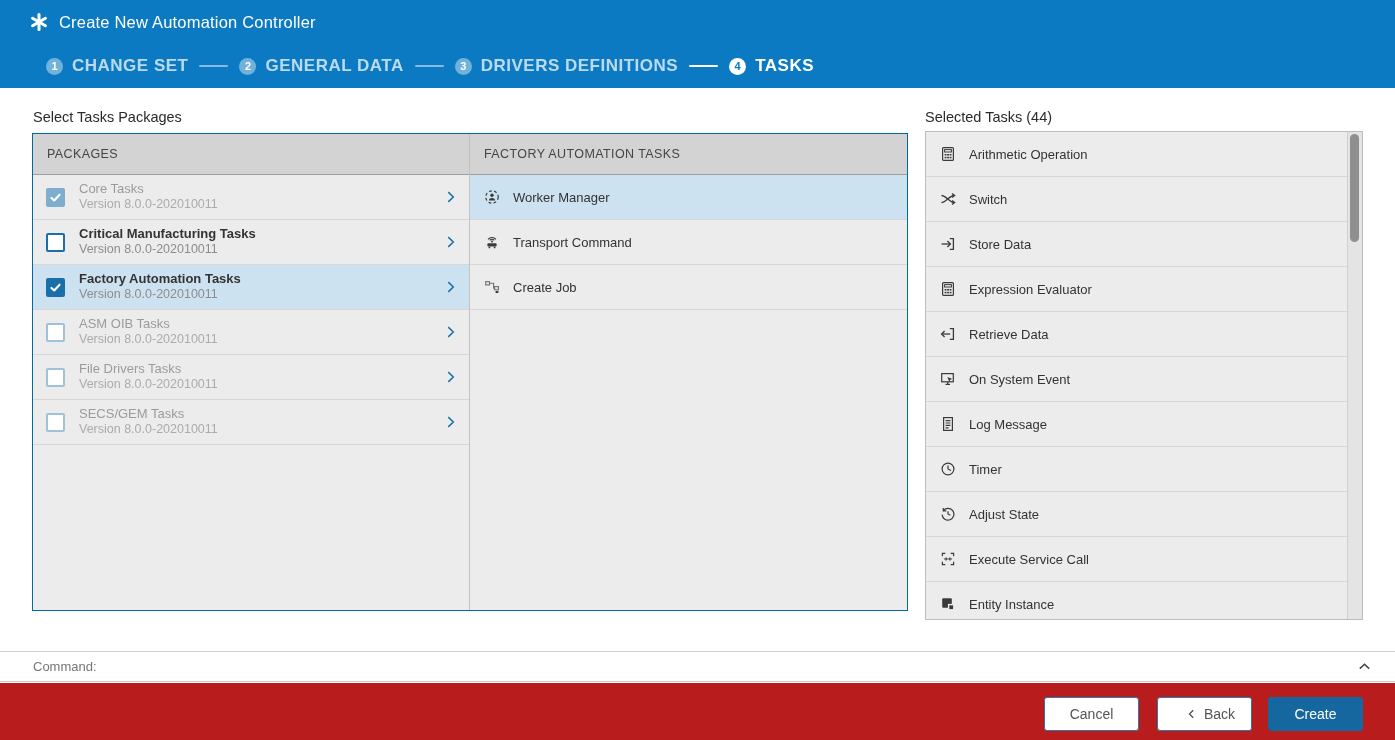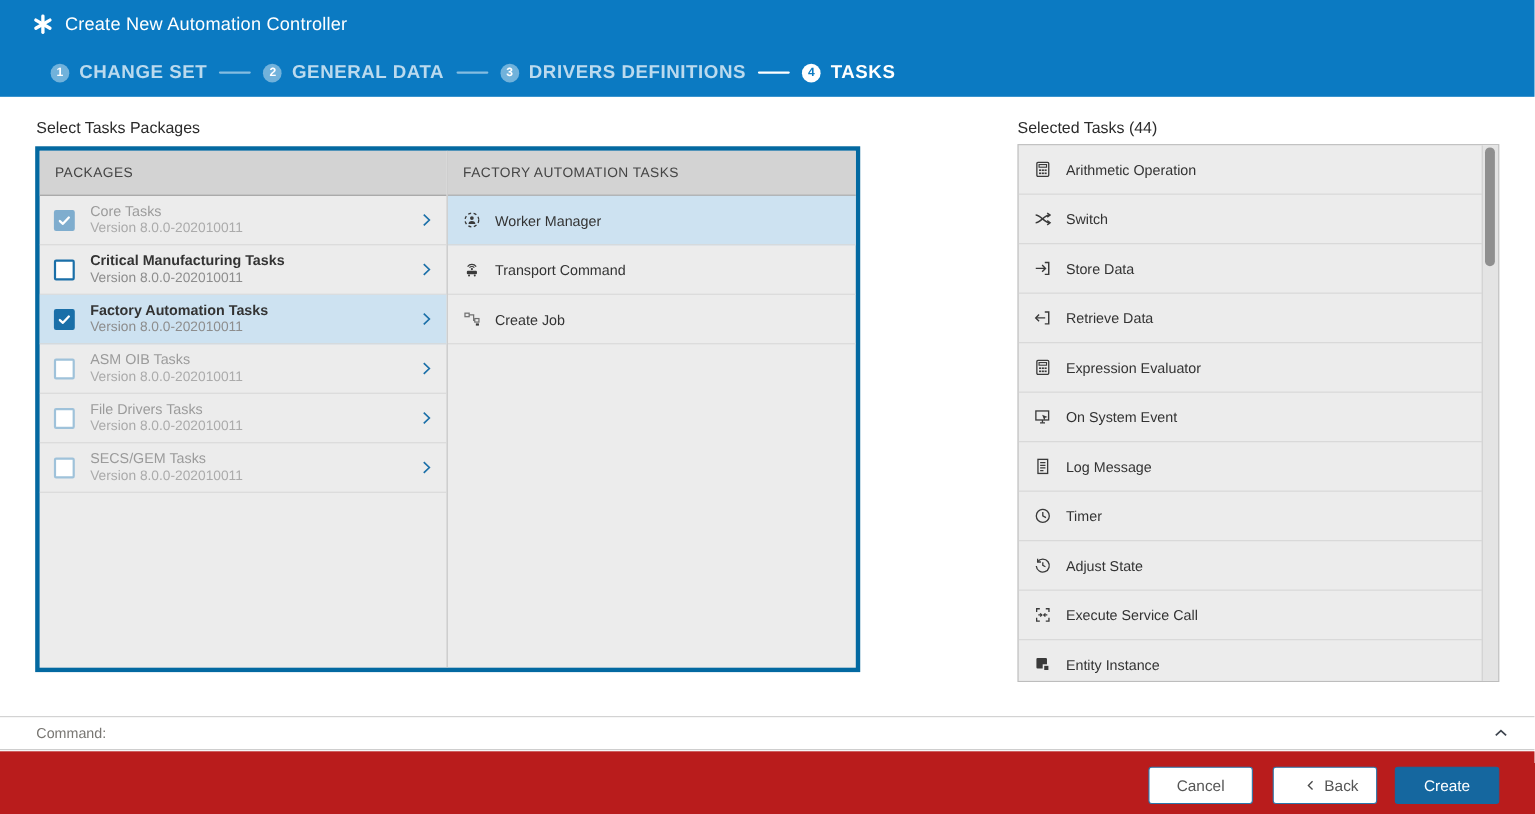--- a/index.html
+++ b/index.html
@@ -35,22 +35,22 @@
   .connector{width:29px;height:2px;background:rgba(255,255,255,.5);margin:0 11px;border-radius:1px;}
   .connector.to-active{background:#ffffff;}
 
   
   .section-label{position:absolute;top:109px;font-size:14.5px;color:#2b2b2b;}
   .section-label.left{left:33px;}
   .section-label.right{left:925px;}
 
   
   .pkg-table{
-    position:absolute;left:32px;top:133px;width:750px;height:478px;
-    border:4px solid #0369a1;box-sizing:border-box;
+    position:absolute;left:32px;top:133px;width:876px;height:478px;
+    border:1px solid #0369a1;box-sizing:border-box;
     display:flex;background:#ececec;
   }
   .pkg-col{width:50%;box-sizing:border-box;display:flex;flex-direction:column;overflow:hidden;}
   .pkg-col.first{border-right:1px solid #c2c2c2;}
   .col-header{
     height:40px;min-height:40px;background:#d3d3d3;border-bottom:1px solid #9e9e9e;
     display:flex;align-items:center;padding:0 14px;
     font-size:12.5px;color:#454545;letter-spacing:.4px;
   }
   .pkg-row{
@@ -327,44 +327,44 @@
           <svg width="16" height="16" viewBox="0 0 16 16" fill="none" stroke="#3a3a3a" stroke-width="1.3">
             <path d="M9.8 2.6 H13.4 V13.4 H9.8"></path>
             <path d="M1.6 8 H10.2"></path>
             <path d="M7.4 5 L10.4 8 L7.4 11"></path>
           </svg>
         </span>
         <span>Store Data</span>
       </div>
       <div class="sel-row">
         <span class="icon">
-          <svg width="16" height="16" viewBox="0 0 16 16" fill="none" stroke="#3a3a3a" stroke-width="1.3">
-            <path d="M9.8 2.6 H13.4 V13.4 H9.8"></path>
-            <path d="M10.2 8 H1.8"></path>
-            <path d="M4.6 5 L1.6 8 L4.6 11"></path>
-          </svg>
-        </span>
-        <span>Retrieve Data</span>
-      </div>
-      <div class="sel-row">
-        <span class="icon">
           <svg width="16" height="16" viewBox="0 0 16 16" fill="none">
             <rect x="2.6" y="1.6" width="10.8" height="12.8" rx="1" stroke="#3a3a3a" stroke-width="1.2"></rect>
             <rect x="4.6" y="3.6" width="6.8" height="2.4" stroke="#3a3a3a" stroke-width="1"></rect>
             <g fill="#3a3a3a">
               <rect x="4.6" y="8" width="1.9" height="1.5"></rect>
               <rect x="7.1" y="8" width="1.9" height="1.5"></rect>
               <rect x="9.6" y="8" width="1.9" height="1.5"></rect>
               <rect x="4.6" y="10.8" width="1.9" height="1.5"></rect>
               <rect x="7.1" y="10.8" width="1.9" height="1.5"></rect>
               <rect x="9.6" y="10.8" width="1.9" height="1.5"></rect>
             </g>
           </svg>
         </span>
         <span>Expression Evaluator</span>
+      </div>
+      <div class="sel-row">
+        <span class="icon">
+          <svg width="16" height="16" viewBox="0 0 16 16" fill="none" stroke="#3a3a3a" stroke-width="1.3">
+            <path d="M9.8 2.6 H13.4 V13.4 H9.8"></path>
+            <path d="M10.2 8 H1.8"></path>
+            <path d="M4.6 5 L1.6 8 L4.6 11"></path>
+          </svg>
+        </span>
+        <span>Retrieve Data</span>
       </div>
       <div class="sel-row">
         <span class="icon">
           <svg width="16" height="16" viewBox="0 0 16 16" fill="none">
             <rect x="1.7" y="2.6" width="11.6" height="8.2" stroke="#3a3a3a" stroke-width="1.2"></rect>
             <path d="M5.5 13.4 H10" stroke="#3a3a3a" stroke-width="1.2"></path>
             <path d="M7.7 10.8 V13.4" stroke="#3a3a3a" stroke-width="1.2"></path>
             <path d="M7.4 6 l5 2 -2.2 .8 -.8 2.4 z" fill="#3a3a3a"></path>
           </svg>
         </span>

